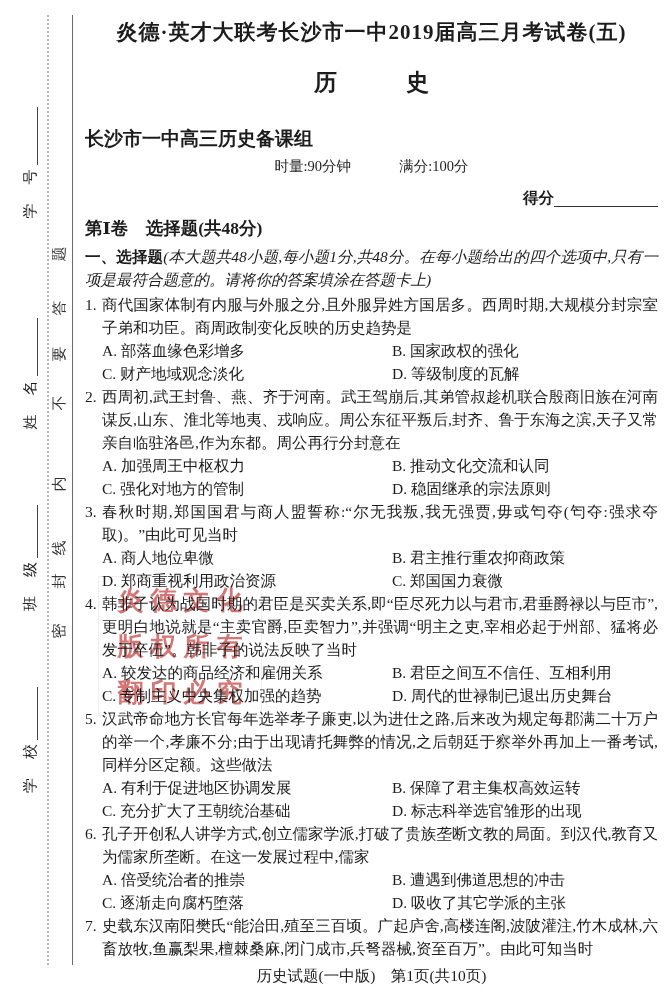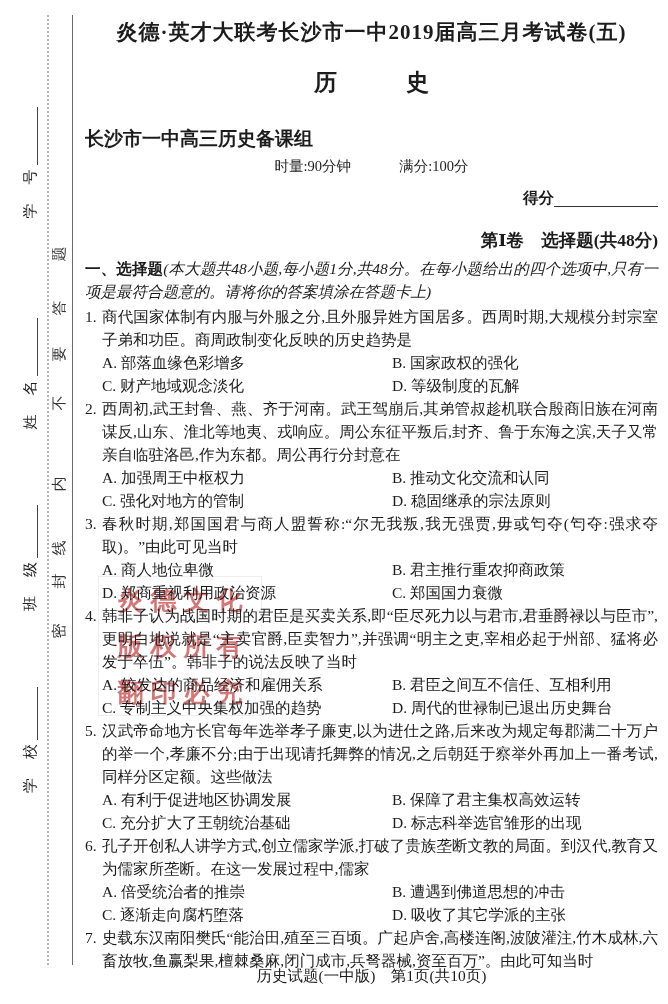--- a/index.html
+++ b/index.html
@@ -38,21 +38,21 @@
   .group-title{
     text-align:left;font-size:19px;font-weight:bold;margin-top:28px;
     font-family:"Liberation Sans","DejaVu Sans",sans-serif;
   }
   .info-line{display:flex;justify-content:center;gap:48px;font-size:14.5px;margin-top:5px;}
   .score-line{
     display:flex;justify-content:flex-end;align-items:center;margin-top:12px;height:20px;
     font-family:"Liberation Sans","DejaVu Sans",sans-serif;font-weight:bold;font-size:15.5px;
   }
   .score-blank{display:inline-block;width:104px;border-bottom:1px solid #333;height:16px;}
-  .part-title{text-align:right;font-size:17.5px;font-weight:bold;margin-top:20px;}
+  .part-title{text-align:left;font-size:17.5px;font-weight:bold;margin-top:8px;}
   .intro{margin-top:5px;font-size:15.5px;line-height:23px;text-align:justify;}
   .intro-label{font-weight:bold;font-style:normal;}
   .intro-note{font-style:italic;}
   
   .questions{margin-top:2px;font-size:15.5px;line-height:23px;}
   .question{display:flex;}
   .qnum{width:17px;flex:0 0 17px;}
   .qbody{flex:1;min-width:0;}
   .stem{text-align:justify;}
   .opts{display:grid;grid-template-columns:290px 1fr;}

